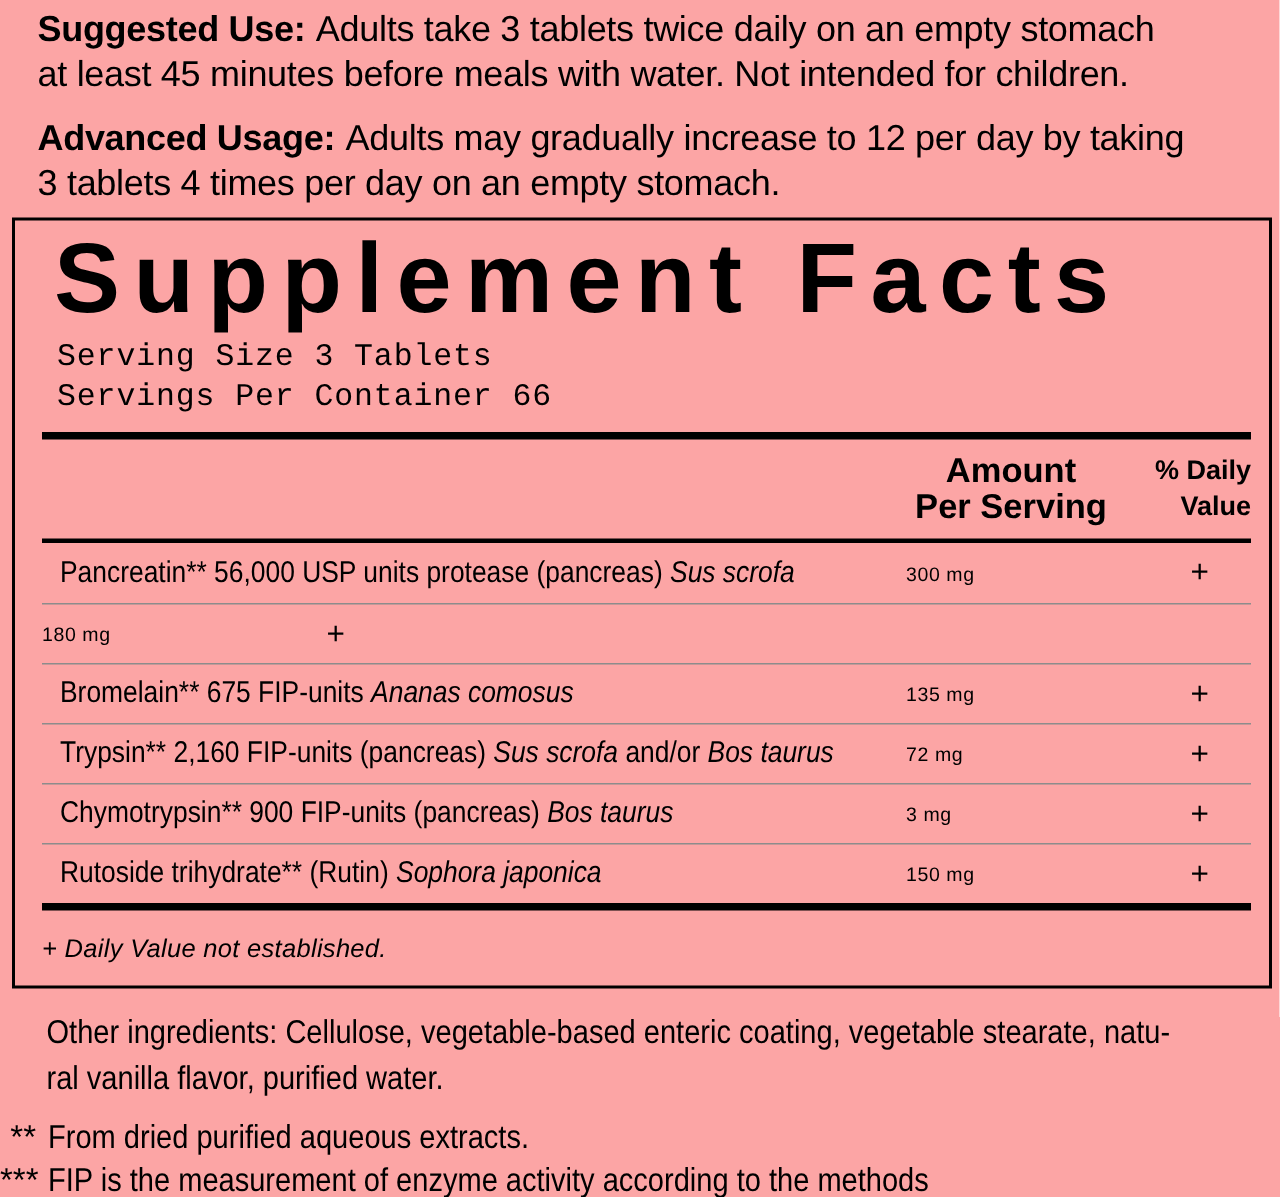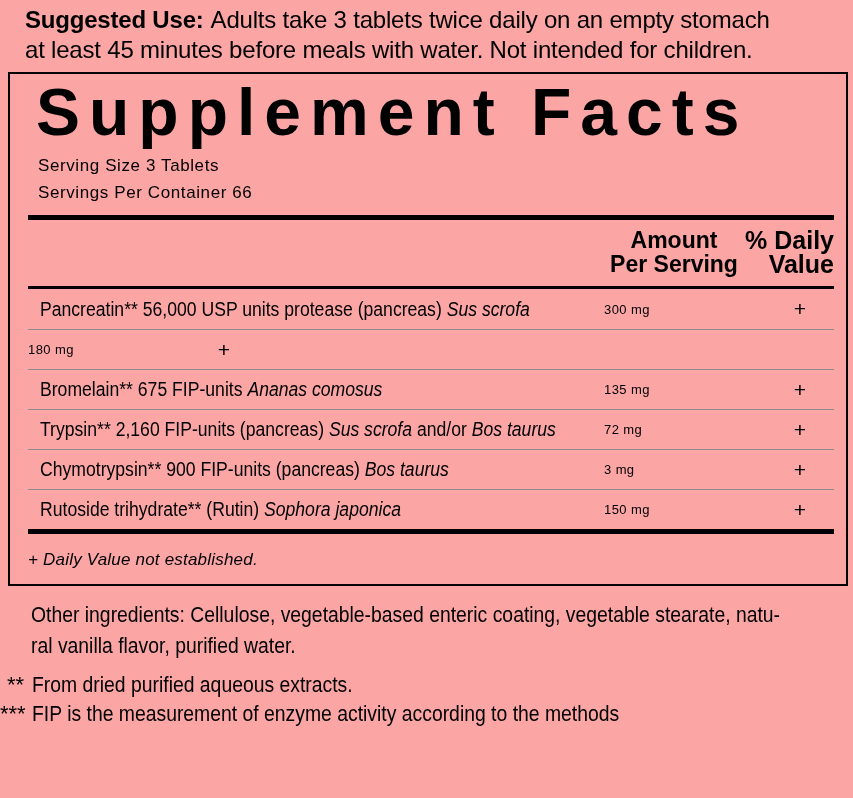--- a/index.html
+++ b/index.html
@@ -15,30 +15,30 @@
   .lead{font-weight:bold;margin-right:7px;}
   
   .facts-box{
     margin:7px 5px 0 8px;width:840px;box-sizing:border-box;
     border:2px solid #000;padding:6px 12px 12px 18px;
   }
   .facts-title{
     font-size:66px;font-weight:bold;line-height:60px;margin:2px 0 0 8px;
     letter-spacing:9px;white-space:nowrap;
   }
-  .serving{font-size:17px;line-height:27px;letter-spacing:0.6px;margin-top:10px;padding-left:10px;}
+  .serving{font-size:21px;line-height:27px;letter-spacing:0.6px;margin-top:10px;padding-left:10px;font-family:Liberation Mono, monospace;}
   .bar{background:#000;border:none;margin:0;}
   .bar-thick{height:5px;}
   .bar-med{height:3px;}
   .bar1{margin-top:9px;}
   
   .hdr-row{display:flex;padding:8px 0 10px 0;}
   .hdr-name{flex:1;}
   .hdr-amount{width:140px;text-align:center;font-weight:bold;font-size:23px;line-height:24px;}
-  .hdr-dv{width:90px;text-align:right;font-weight:bold;font-size:25px;line-height:24px;}
+  .hdr-dv{width:90px;text-align:right;font-weight:bold;font-size:18px;line-height:24px;}
   .ing-row{display:flex;align-items:center;height:40px;box-sizing:border-box;}
   .ing-row + .ing-row{border-top:1px solid #8c8c8c;}
   .ing-name{flex:1;min-width:0;white-space:nowrap;font-size:20px;margin-left:12px;}
   .cond{display:inline-block;transform:scaleX(0.88);transform-origin:0 50%;white-space:nowrap;}
   .it{font-style:italic;}
   .ing-amount{width:140px;font-size:13px;letter-spacing:0.4px;}
   .ing-dv{width:90px;text-align:right;padding-right:28px;box-sizing:border-box;font-size:21px;}
   .dv-note{font-size:17px;letter-spacing:0.2px;padding:16px 0 2px 0;font-style:italic;}
   
   .other-ing{margin:13px 0 0 31px;font-size:22px;line-height:31px;}
@@ -48,20 +48,21 @@
   .fn-marker{width:24px;text-align:right;flex:none;}
   .fn-text{margin-left:8px;}
 </style>
 </head>
 <body>
 
 <div class="page">
 
   <div class="intro">
     <p><span class="lead">Suggested Use:</span><span>Adults take 3 tablets twice daily on an empty stomach</span><br><span>at least 45 minutes before meals with water. Not intended for children.</span></p>
+    <p><span class="lead">Advanced Usage:</span><span>Adults may gradually increase to 12 per day by taking</span><br><span>3 tablets 4 times per day on an empty stomach.</span></p>
   </div>
 
   <div class="facts-box">
     <div class="facts-title">Supplement Facts</div>
     <div class="serving">
       <div>Serving Size 3 Tablets</div>
       <div>Servings Per Container 66</div>
     </div>
 
     <hr class="bar bar-thick bar1">

